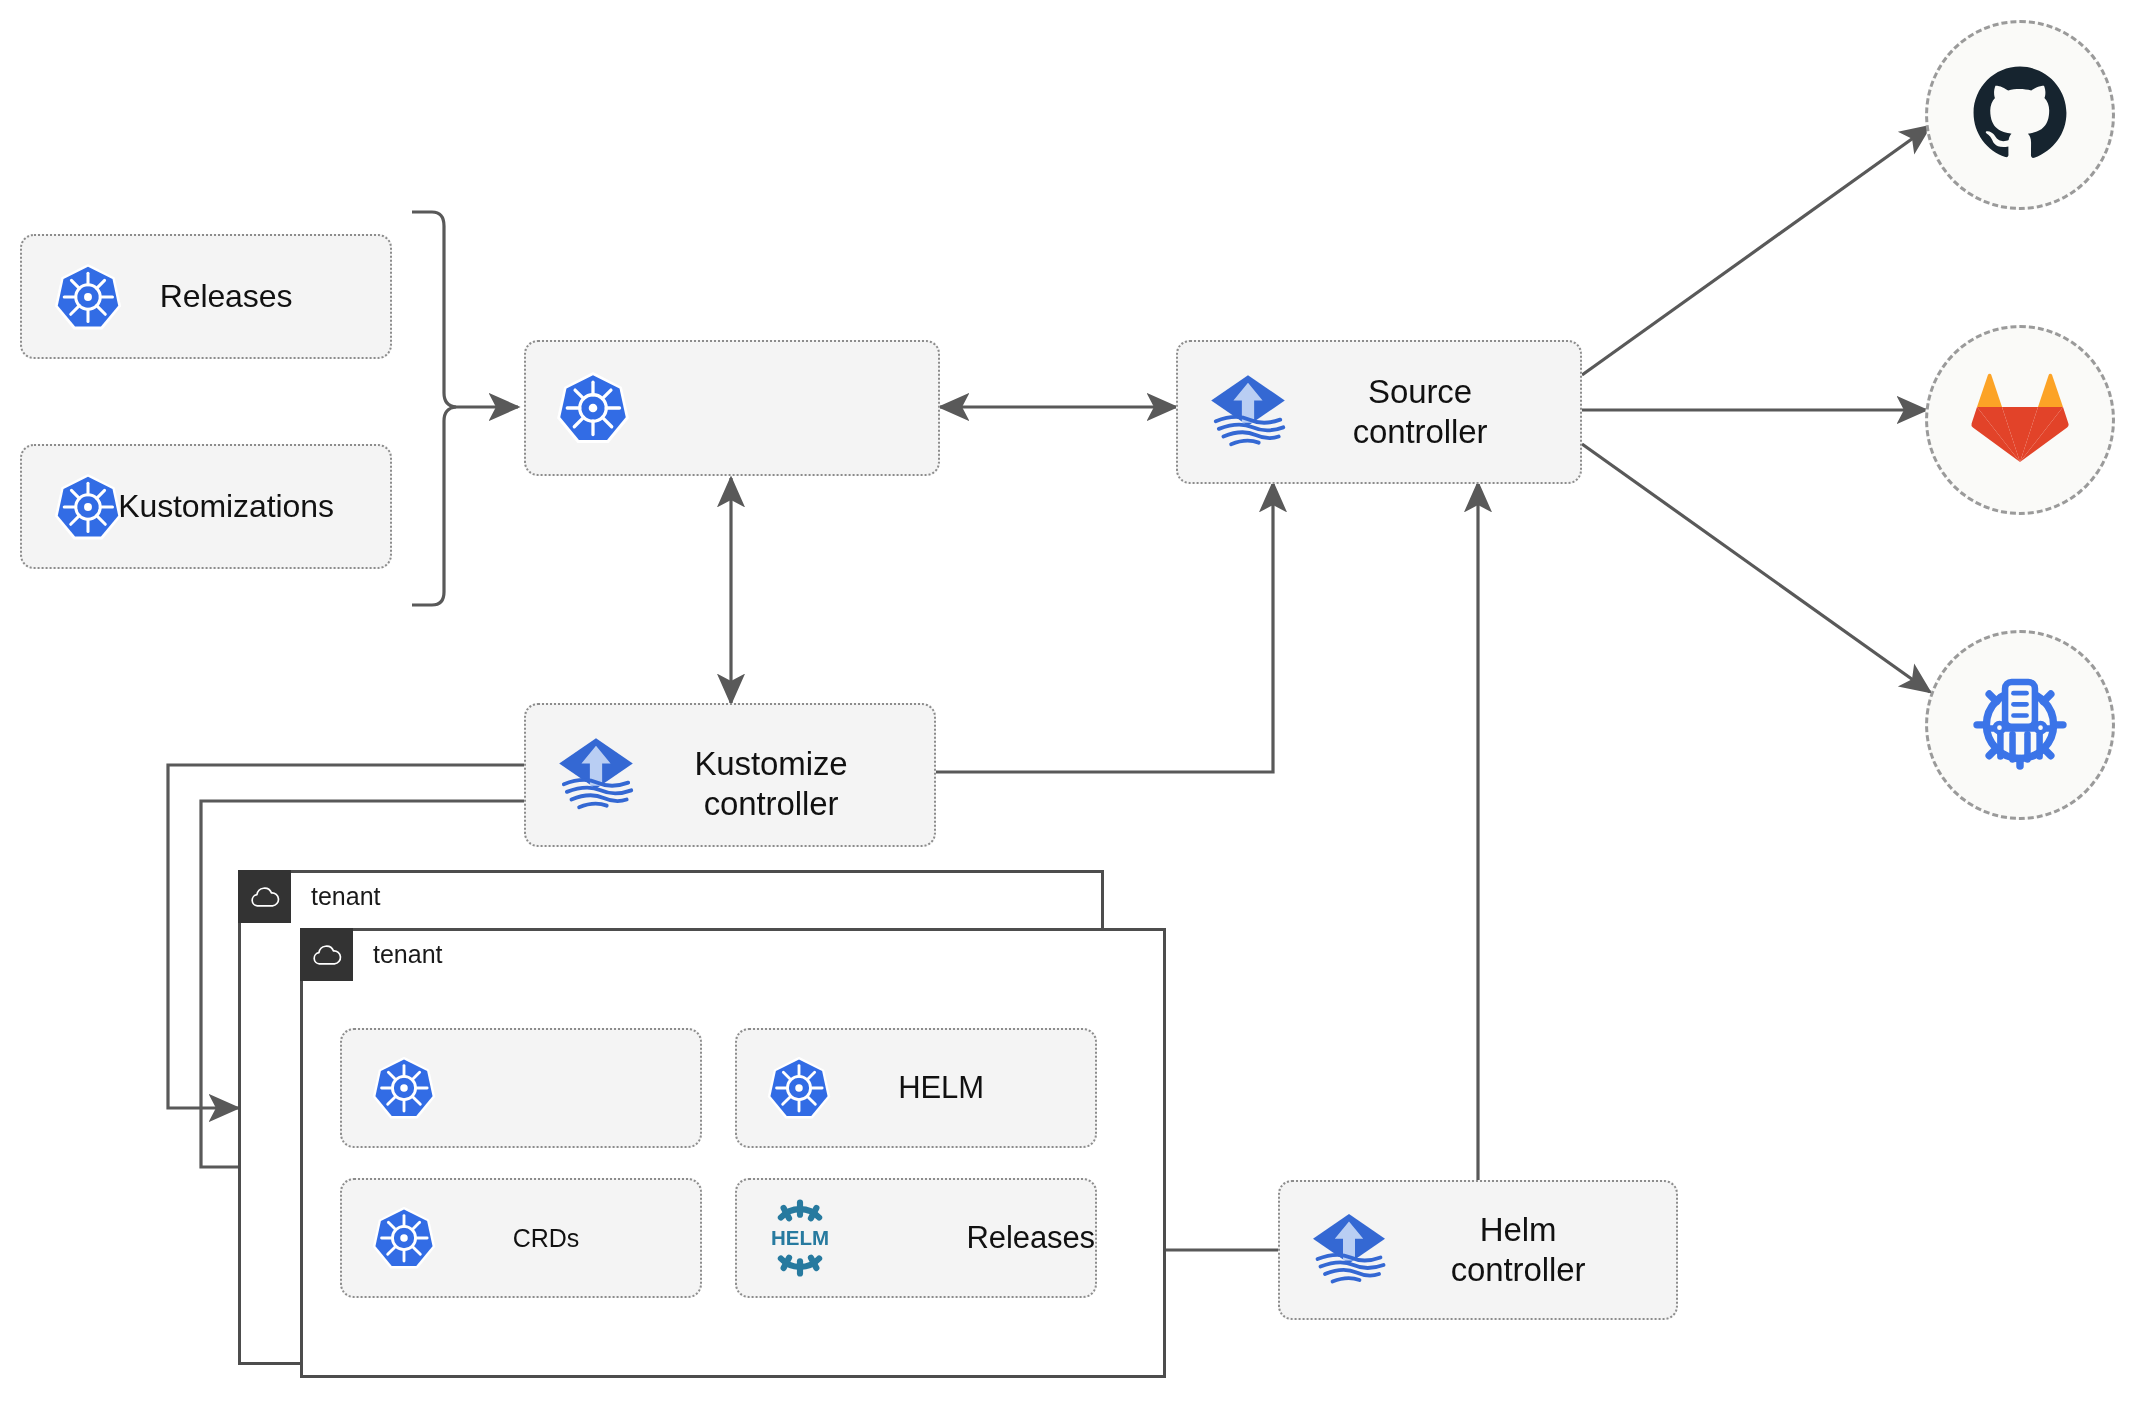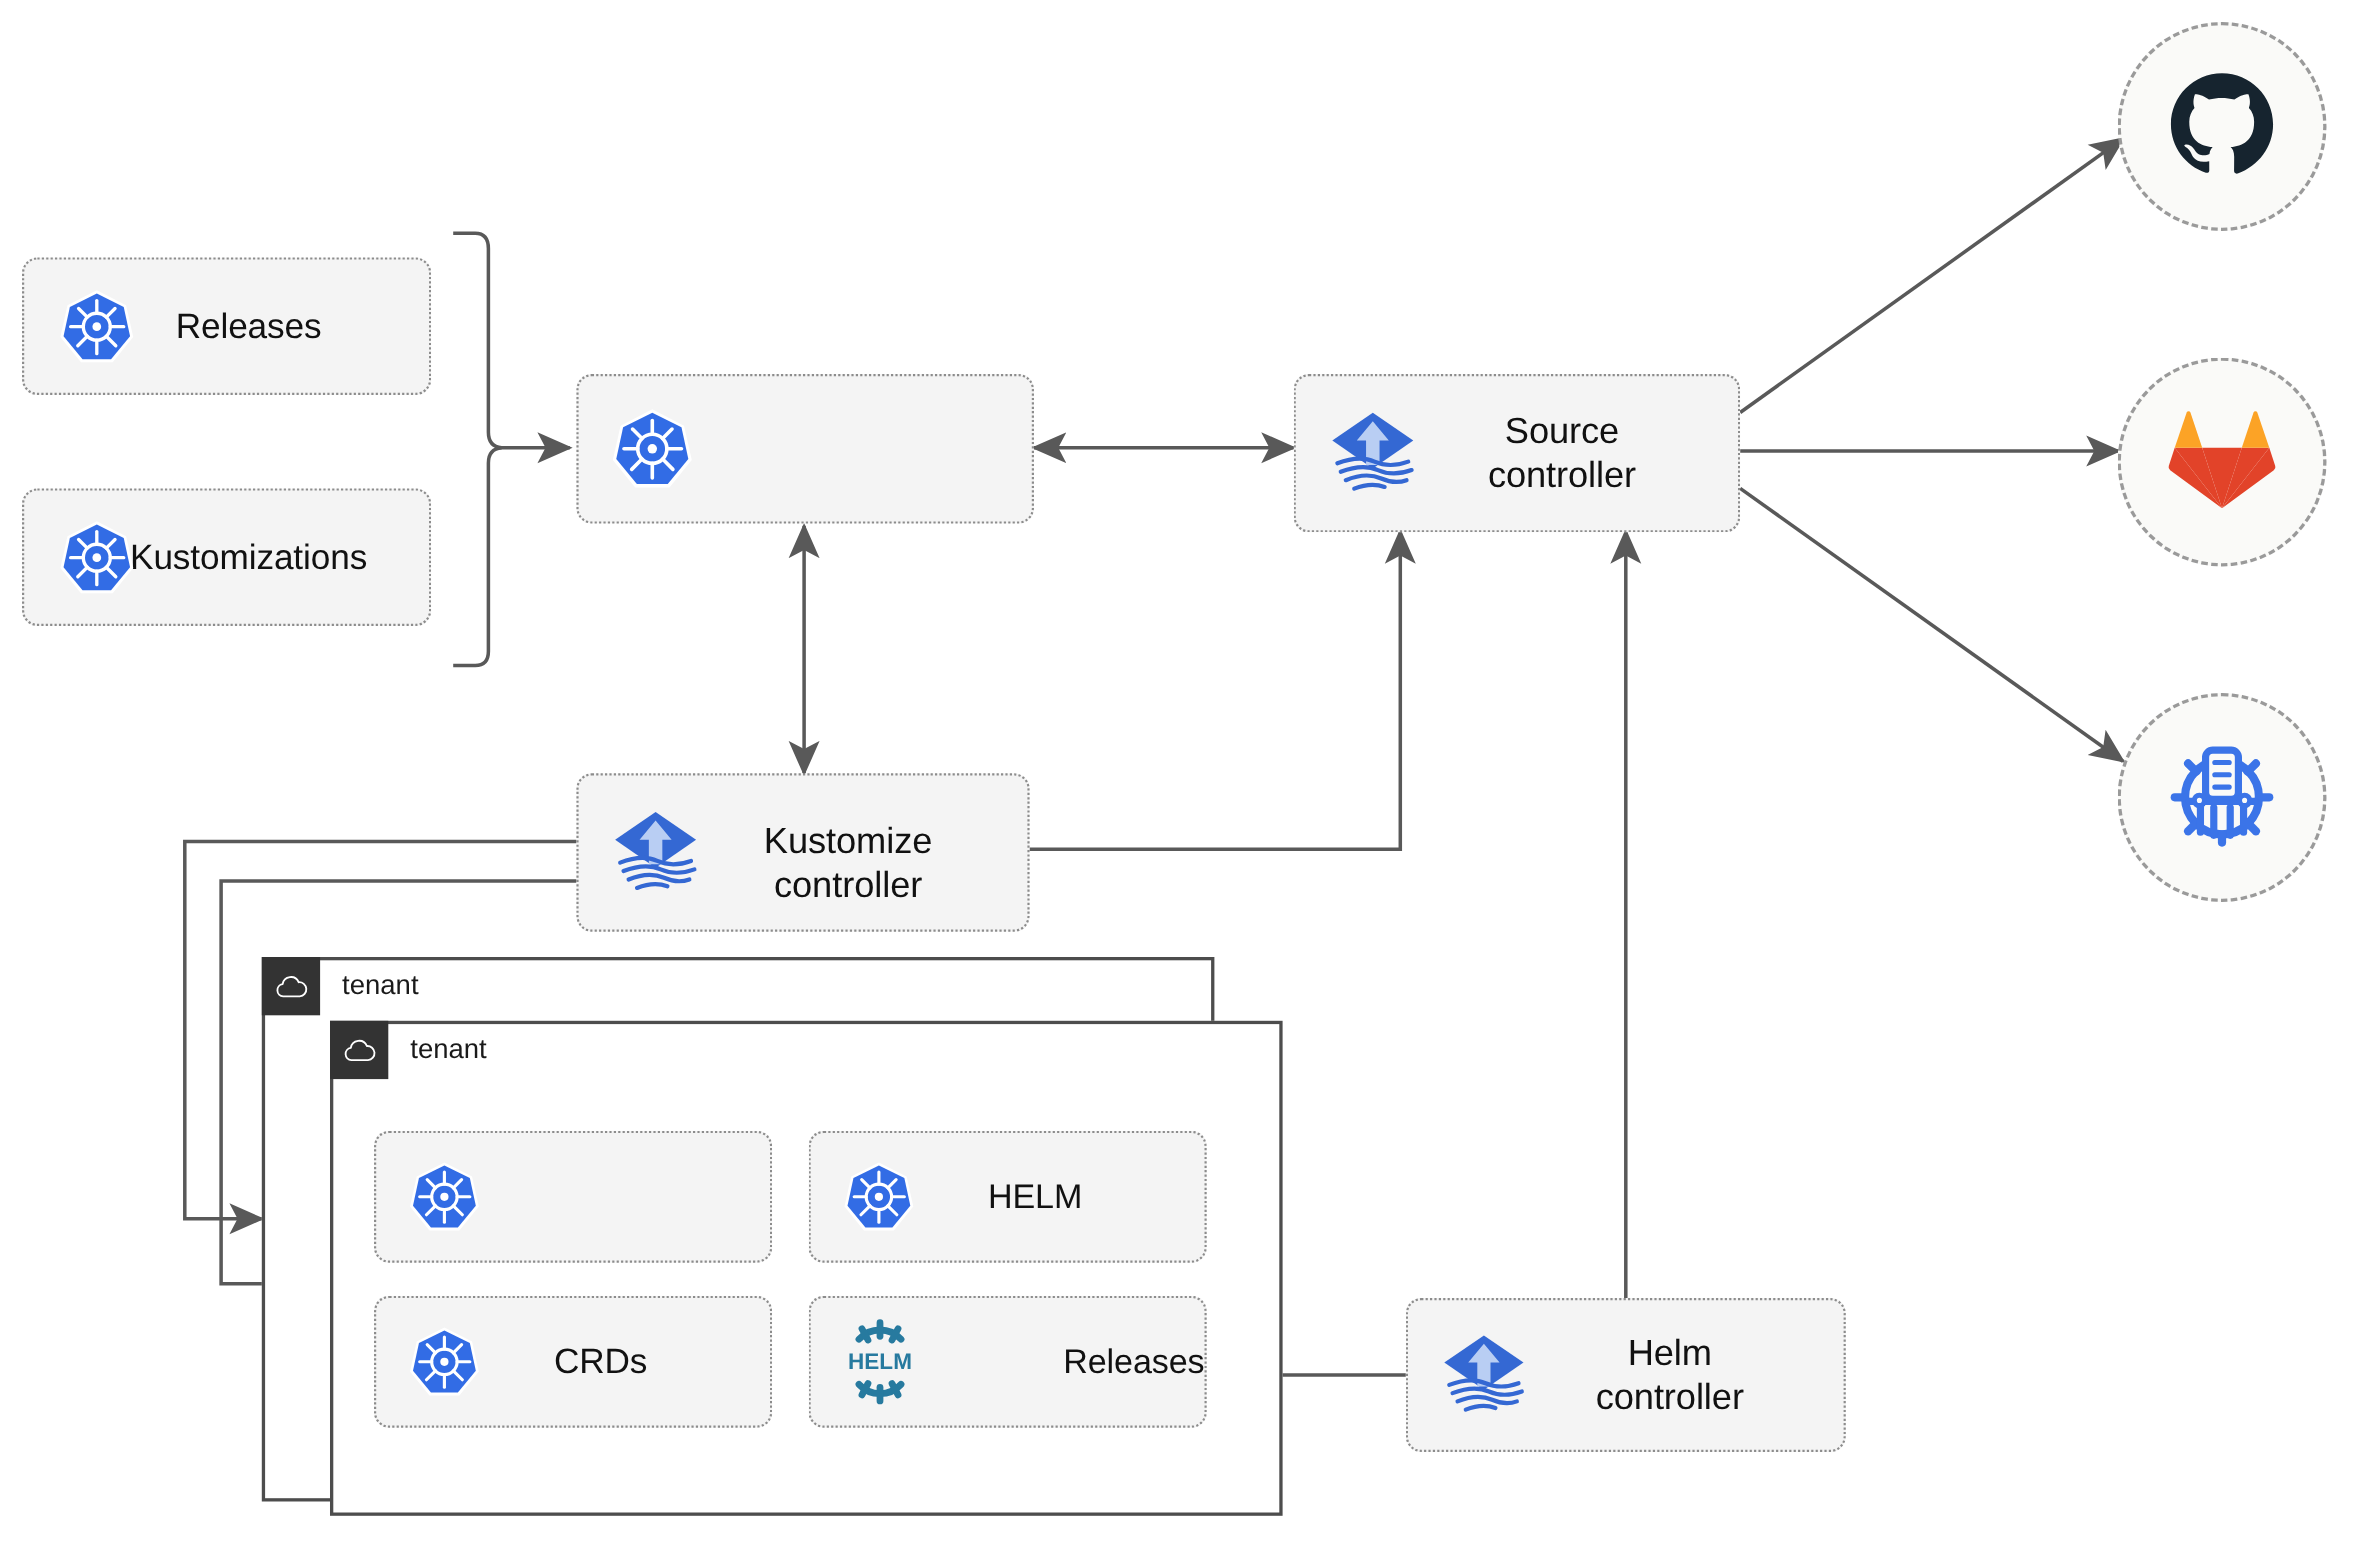--- a/index.html
+++ b/index.html
@@ -394,21 +394,21 @@
           <line x1="17" y1="50" x2="33" y2="50"></line>
           <line x1="67" y1="50" x2="84" y2="50"></line>
           <line x1="27" y1="27" x2="38" y2="38"></line>
           <line x1="62" y1="62" x2="74" y2="74"></line>
           <line x1="73" y1="27" x2="62" y2="38"></line>
           <line x1="38" y1="62" x2="26" y2="74"></line>
         </g>
         <circle cx="50" cy="50" r="5.5" fill="#ffffff"></circle>
       </svg>
     </span>
-    <span class="lbl" style="font-size:32px; padding-left:50px;text-align:center;">CRDs</span>
+    <span class="lbl" style="font-size:25px; padding-left:50px;text-align:center;">CRDs</span>
   </div>
 
   <div class="node" style="left:735px; top:1178px; width:362px; height:120px;">
     <span class="ico" style="left:22px; top:50%; transform:translateY(-50%); width:82px; height:82px;">
       <svg viewBox="0 0 120 120" width="82" height="82" aria-hidden="true">
         <g stroke="#277a9f" stroke-width="9" fill="none" stroke-linecap="round">
           <path d="M32 30 A38 38 0 0 1 88 30"></path>
           <path d="M32 90 A38 38 0 0 0 88 90"></path>
           <line x1="60" y1="8" x2="60" y2="26"></line>
           <line x1="60" y1="94" x2="60" y2="112"></line>

